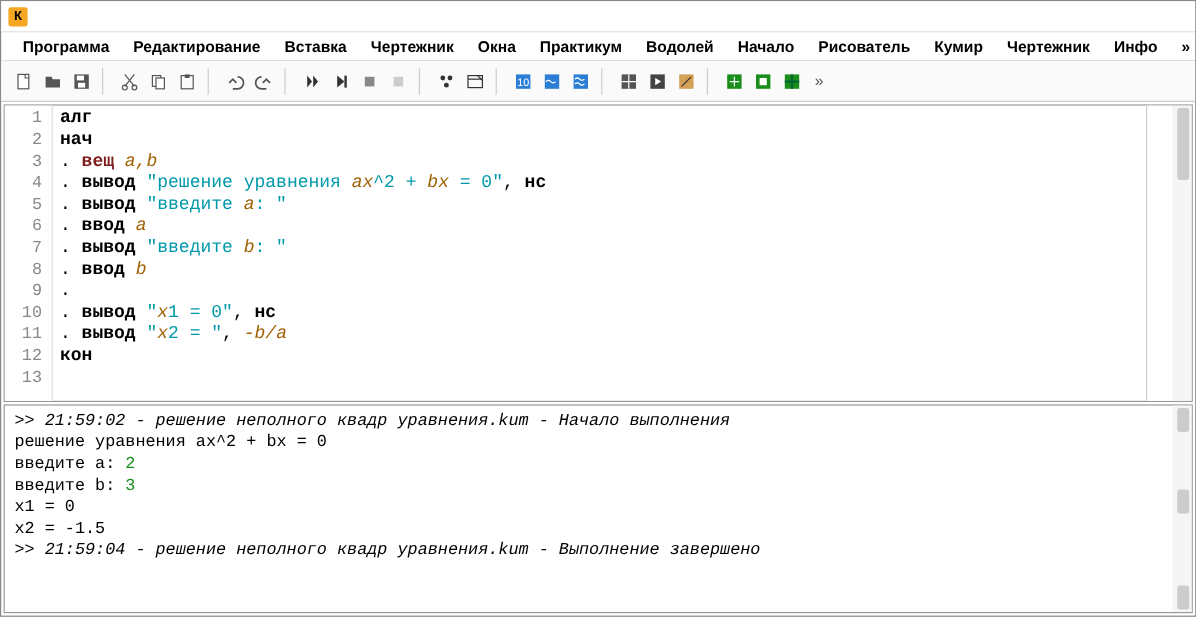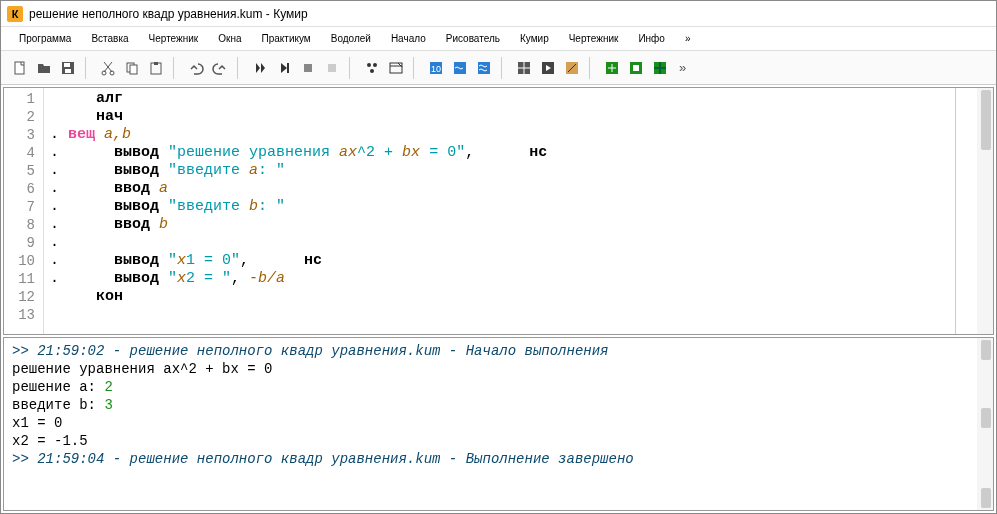--- a/index.html
+++ b/index.html
@@ -1,55 +1,55 @@
 <!DOCTYPE html>
 <html><head>
 <meta charset="utf-8">
 <style>
 * { margin:0; padding:0; box-sizing:border-box; }
 body { font-family:"Segoe UI",Tahoma,sans-serif; font-size:13px; background:#fff; width:997px; height:514px; overflow:hidden; border:1px solid #888; }
 .titlebar { height:26px; background:#fff; display:flex; align-items:center; padding:0 6px; gap:6px; border-bottom:1px solid #e0e0e0; }
 .app-icon { width:16px; height:16px; background:#f5a623; color:#000; font-weight:bold; font-size:11px; display:flex; align-items:center; justify-content:center; border-radius:2px; }
 .title-text { font-size:12px; color:#000; }
 .menubar { height:24px; display:flex; align-items:center; padding:0 8px; gap:0; border-bottom:1px solid #ddd; }
-.menu-item { padding:3px 10px; font-size:10px; color:#000; cursor:default; }
+.menu-item { padding:3px 10px; font-size:13px; color:#000; cursor:default;font-weight:bold; }
 .toolbar { height:34px; display:flex; align-items:center; padding:0 8px; gap:2px; border-bottom:1px solid #ccc; background:#fafafa; }
 .tb-btn { width:22px; height:22px; display:flex; align-items:center; justify-content:center; cursor:pointer; border-radius:2px; }
 .tb-sep { width:6px; height:22px; border-left:1px solid #ccc; margin:0 4px; }
 .tb-btn svg { width:16px; height:16px; }
 .main { display:flex; flex-direction:column; height:calc(514px - 26px - 24px - 34px - 2px); }
 .editor-frame { flex:0 0 248px; border:1px solid #999; margin:2px; display:flex; position:relative; }
 .gutter { width:40px; background:#fff; border-right:1px solid #ddd; padding-top:2px; }
 .gutter div { height:18px; line-height:18px; text-align:right; padding-right:8px; font-family:Consolas,'Courier New',monospace; font-size:14px; color:#888; }
 .code { flex:1; padding:2px 6px; font-family:Consolas,'Courier New',monospace; font-size:15px; line-height:18px; white-space:pre; overflow:auto; }
-.code .kw { color:#000; font-weight:bold;margin-left:46px; }
-.code .ty { color:#ec4899; font-weight:bold; }
+.code .kw { color:#000; font-weight:bold; }
+.code .ty { color:#7f1d1d; font-weight:bold; }
 .code .id { color:#a16207; font-style:italic; }
 .code .str { color:#0099aa; }
 .side-panel { width:22px; border-left:1px solid #ccc; background:#fff; position:relative; }
 .scroll-thumb { position:absolute; right:2px; top:2px; width:10px; height:60px; background:#ccc; border-radius:2px; }
 .scroll-out { position:absolute; right:2px; width:10px; border-radius:2px; background:#ccc; }
 .output-frame { flex:1; border:1px solid #999; margin:0 2px 2px 2px; display:flex; position:relative; }
 .output { flex:1; padding:4px 8px; font-family:Consolas,'Courier New',monospace; font-size:14px; line-height:18px; white-space:pre; overflow:hidden; }
 .or-scroll { width:16px; background:#f5f5f5; position:relative; }
-.log { color:#0c4a6e; font-style:italic;text-align:center; }
+.log { color:#000000; font-style:italic;text-align:center; }
 .out-txt { color:#000000; }
 .out-inp { color:#1a8e1a; }
 .overflow-chevron { padding:0 6px; color:#555; cursor:pointer; }
 </style>
 </head>
 <body>
 
 <div class="titlebar">
   <div class="app-icon">К</div>
-  <div class="title-text">решение неполного квадр уравнения.kum - Кумир</div>
 </div>
 
 <div class="menubar">
   <div class="menu-item">Программа</div>
+  <div class="menu-item">Редактирование</div>
   <div class="menu-item">Вставка</div>
   <div class="menu-item">Чертежник</div>
   <div class="menu-item">Окна</div>
   <div class="menu-item">Практикум</div>
   <div class="menu-item">Водолей</div>
   <div class="menu-item">Начало</div>
   <div class="menu-item">Рисователь</div>
   <div class="menu-item">Кумир</div>
   <div class="menu-item">Чертежник</div>
   <div class="menu-item">Инфо</div>
@@ -237,21 +237,21 @@
 </div>
     <div class="side-panel"></div>
     <div style="width:16px;background:#f5f5f5;position:relative;">
       <div class="scroll-thumb"></div>
     </div>
   </div>
 
   <div class="output-frame">
     <div class="output"><span class="log">&gt;&gt; 21:59:02 - решение неполного квадр уравнения.kum - Начало выполнения</span>
 <span class="out-txt">решение уравнения ax^2 + bx = 0</span>
-<span class="out-txt">решение a: </span><span class="out-inp">2</span>
+<span class="out-txt">введите a: </span><span class="out-inp">2</span>
 <span class="out-txt">введите b: </span><span class="out-inp">3</span>
 <span class="out-txt">x1 = 0</span>
 <span class="out-txt">x2 = -1.5</span>
 <span class="log">&gt;&gt; 21:59:04 - решение неполного квадр уравнения.kum - Выполнение завершено</span></div>
     <div class="or-scroll">
       <div class="scroll-out" style="top:2px;height:20px;"></div>
       <div class="scroll-out" style="top:70px;height:20px;"></div>
       <div class="scroll-out" style="bottom:2px;height:20px;"></div>
     </div>
   </div>

